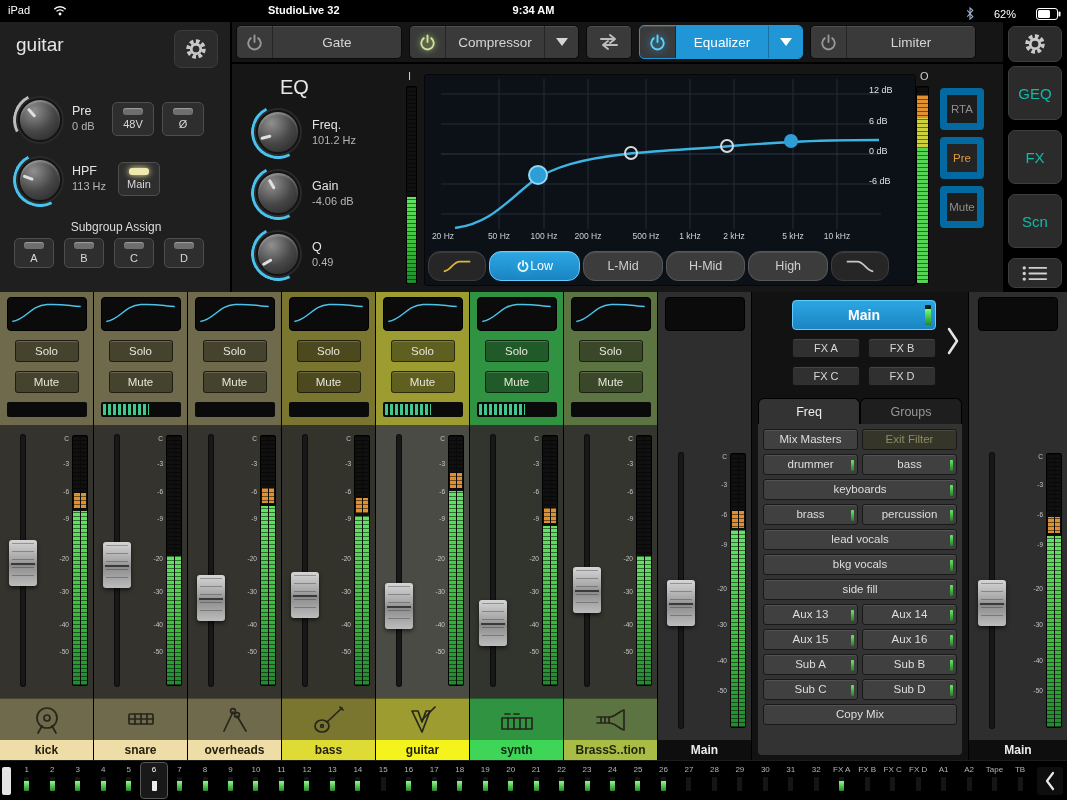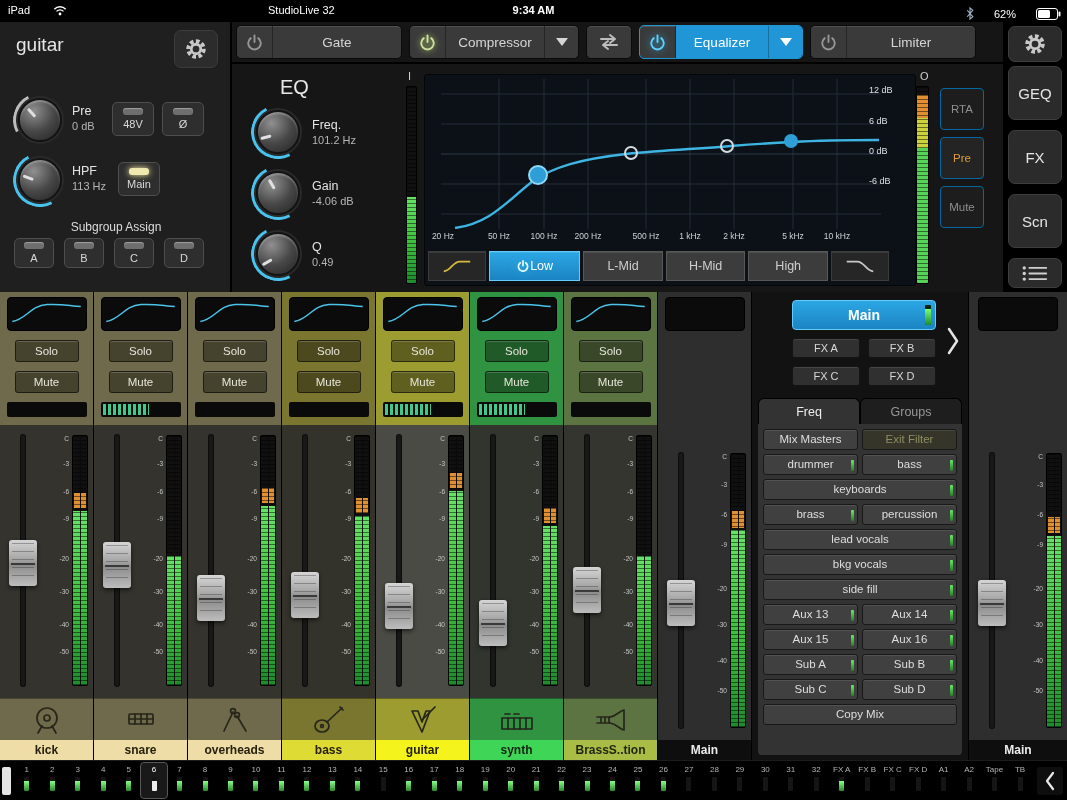--- a/index.html
+++ b/index.html
@@ -3,21 +3,21 @@
 <meta charset="utf-8">
 <style>
   *{margin:0;padding:0;box-sizing:border-box}
   html,body{background:#000}
   #app{position:relative;width:1067px;height:800px;background:#000;overflow:hidden;
        font-family:"Liberation Sans",sans-serif;color:#ddd;-webkit-font-smoothing:antialiased}
 
   
   .statusbar{position:absolute;top:0;left:0;width:100%;height:22px;background:#000;color:#fff;font-size:11px}
   .sb-left{position:absolute;left:8px;top:4px;display:flex;gap:23px;align-items:center}
-  .sb-console{position:absolute;left:268px;top:4px;font-weight:normal}
+  .sb-console{position:absolute;left:268px;top:4px;font-weight:bold}
   .sb-time{position:absolute;left:0;right:0;top:4px;text-align:center;font-weight:bold}
   .sb-right{position:absolute;right:6px;top:7px;display:flex;gap:20px;align-items:flex-end}
 
   
   .left-panel{position:absolute;left:0;top:22px;width:232px;height:270px;background:#1f1f1f;border-right:2px solid #000}
   .lp-title{position:absolute;left:16px;top:12px;font-size:19px;color:#e6e6e6}
   .lp-gear{position:absolute;right:12px;top:8px;width:44px;height:38px;background:#2c2c2c;border:1px solid #3c3c3c;border-radius:7px;display:grid;place-items:center;color:#c9c9c9}
   .knob{width:44px;height:44px;border-radius:50%;position:relative;flex:0 0 auto;
         background:radial-gradient(circle at 34% 28%, #909090, #474747 52%, #262626 95%);
         border:2px solid #141414;box-shadow:0 0 0 2px #2a2a2a, inset 0 2px 2px rgba(255,255,255,.28)}
@@ -83,33 +83,33 @@
   .out-meter{left:684px;top:22px;width:13px;height:198px}
   .graph-wrap{position:absolute;left:192px;top:10px;width:492px;height:212px;background:#0c1117;border:1px solid #04060a;border-radius:3px}
   .eqcurve{position:absolute;left:16px;top:4px}
   .dbl{position:absolute;left:444px;font-size:9px;color:#dde2e6}
   .dbl:nth-child(1){top:10px}.dbl:nth-child(2){top:41px}.dbl:nth-child(3){top:71px}.dbl:nth-child(4){top:101px}
   .fl{position:absolute;top:156px;transform:translateX(-50%);font-size:8.5px;color:#ccd1d6;white-space:nowrap}
   .fl:nth-child(1){left:18px}.fl:nth-child(2){left:74px}.fl:nth-child(3){left:119px}.fl:nth-child(4){left:163px}
   .fl:nth-child(5){left:221px}.fl:nth-child(6){left:265px}.fl:nth-child(7){left:309px}.fl:nth-child(8){left:368px}
   .fl:nth-child(9){left:412px}
   .band-row{position:absolute;left:3px;right:26px;bottom:4px;height:30px;display:flex;gap:3px}
-  .band{flex:1;background:#3c3c3c;border:1px solid #585858;border-radius:0;display:flex;align-items:center;justify-content:center;
+  .band{flex:1;background:#3c3c3c;border:1px solid #585858;border-radius:12px;display:flex;align-items:center;justify-content:center;
         font-size:12.5px;color:#cfcfcf;box-shadow:inset 0 1px 0 rgba(255,255,255,.1)}
   .band.shelf{flex:0 0 58px;background:#262626;border-color:#3c3c3c}
   .band.active{background:linear-gradient(180deg,#2ca7e4,#1b84c2);border-color:#63ccff;color:#fff;flex:1.15}
   .side-tabs{position:absolute;left:708px;top:24px;display:flex;flex-direction:column;gap:7px}
-  .stab{width:44px;height:42px;background:#1d1d1d;border:1px solid #0369a1;border-radius:4px;display:grid;place-items:center;
+  .stab{width:44px;height:42px;background:#1d1d1d;border:7px solid #0369a1;border-radius:4px;display:grid;place-items:center;
         font-size:11.5px;color:#8f8f8f}
   .stab:nth-child(2){color:#e09a3c;background:#242424}
 
   
   .rail{position:absolute;left:1003px;top:22px;width:64px;height:270px;background:#000}
   .rail-btn{position:absolute;left:5px;width:54px;background:#2b2b2b;border:1px solid #3e3e3e;border-radius:7px;
-        display:grid;place-items:center;font-size:15px;color:#e5e5e5}
+        display:grid;place-items:center;font-size:15px;color:#14b8a6}
   .rb-gear{top:4px;height:36px;color:#c9c9c9}
   .rb-geq{top:44px;height:54px}
   .rb-fx{top:108px;height:54px}
   .rb-scn{top:172px;height:54px}
   .rb-list{top:236px;height:30px}
 
   
   .mixer{position:absolute;left:0;top:292px;width:1067px;height:468px;background:#000;display:flex}
   .strip{width:94px;background:var(--body,#333);border-right:1px solid #000;display:flex;flex-direction:column;position:relative}
   .strip[data-sel="1"]{box-shadow:inset 0 0 0 1px rgba(255,255,255,.3)}

